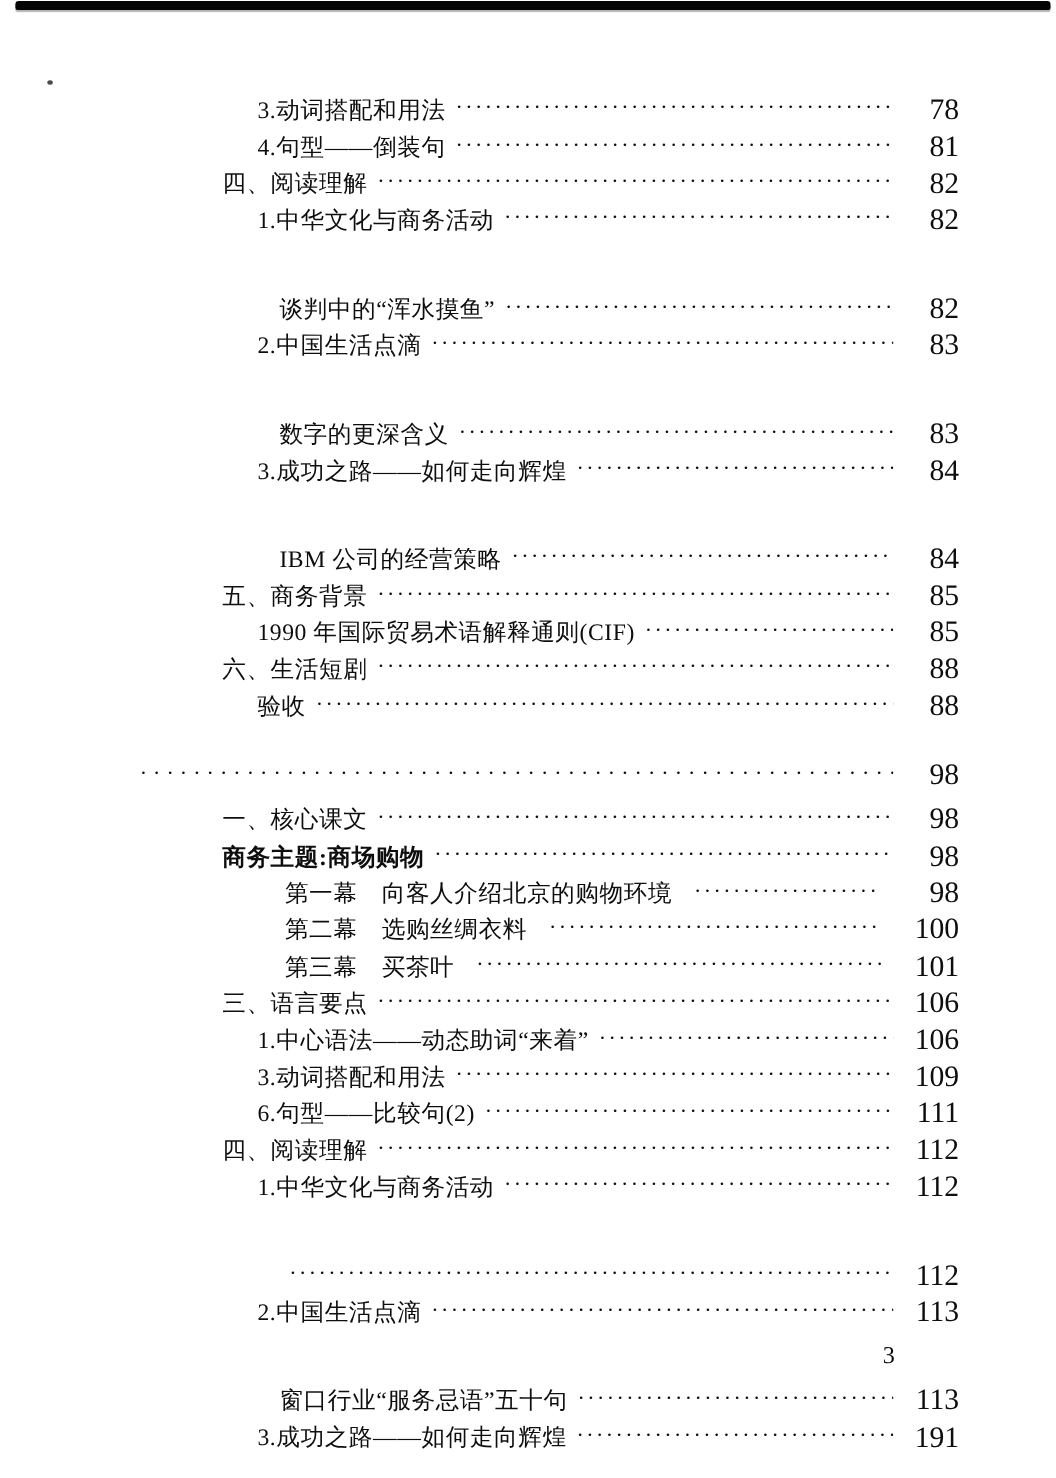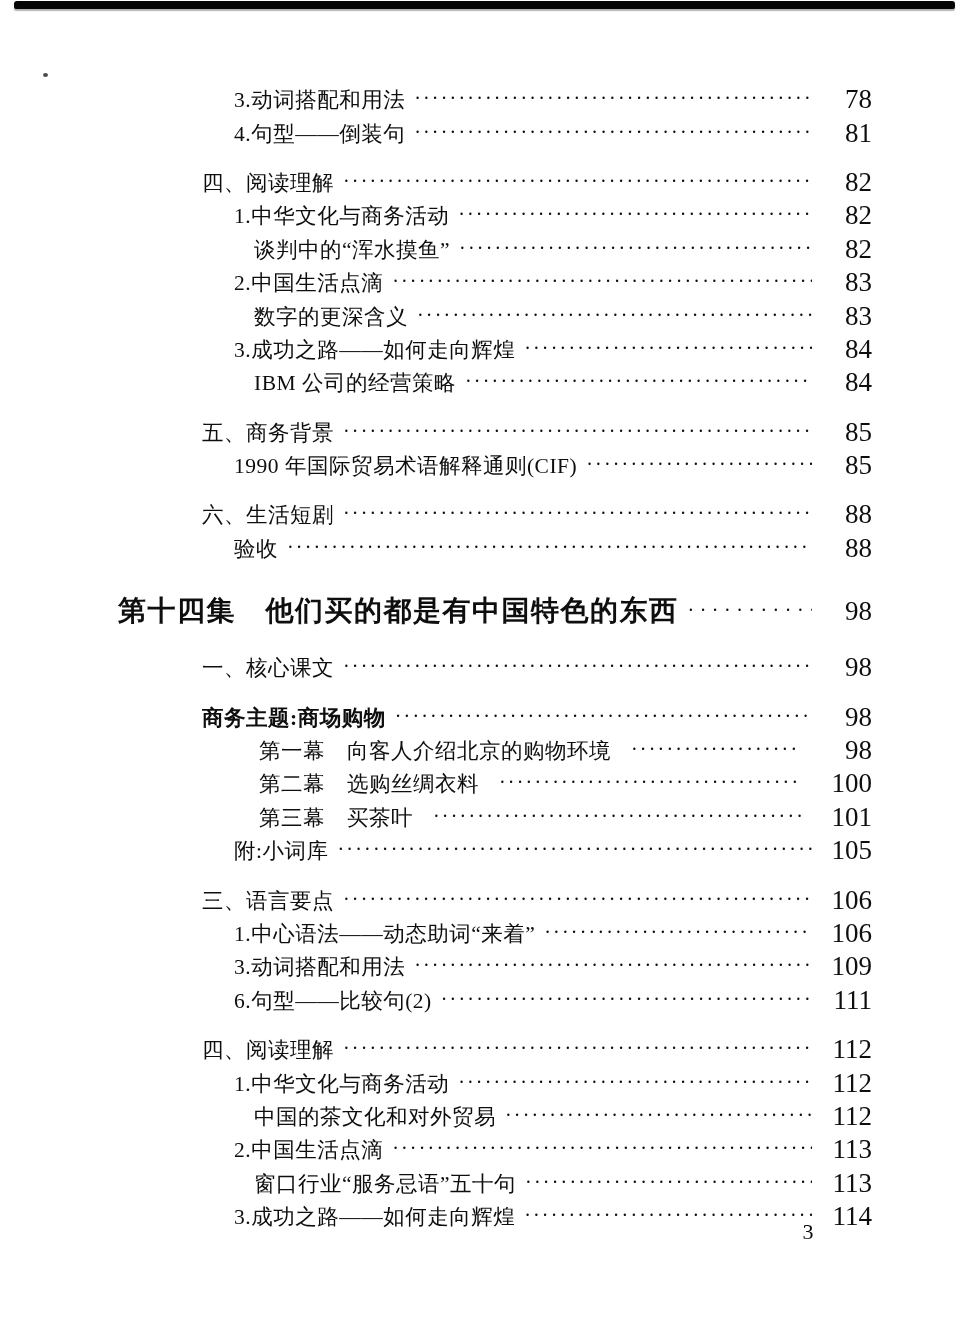--- a/index.html
+++ b/index.html
@@ -24,23 +24,23 @@
     width: 5px; height: 4px; border-radius: 50%;
     background: #4a4a4a;
   }
   .toc { position: absolute; left: 0; top: 83px; width: 960px; }
   .row {
     display: flex; align-items: center;
     height: 33.4px;
     padding-right: 88px; 
   }
   .row .label { white-space: pre; font-size: 21.5px; letter-spacing: .5px; }
-  .l1 { padding-left: 202px; margin-top: 16px; }
+  .l1 { padding-left: 202px; }
   .l2 { padding-left: 234px; }
-  .l3 { padding-left: 254px; }
+  .l3 { padding-left: 254px; margin-top: 47px; }
   .mu { padding-left: 259px; gap: 11px; }
   .chapter { padding-left: 118px; height: 48px; margin-top: 22px; }
   .chapter .label { font-size: 28px; font-weight: bold; letter-spacing: 1.5px; }
   .bold .label { font-weight: bold; }
   .dots {
     flex: 1 1 auto; overflow: hidden; white-space: nowrap;
     font-size: 20px; letter-spacing: 2.2px;
     margin: 0 6px 0 9px;
     transform: translateY(-1px);
     color: #101010;
@@ -121,21 +121,20 @@
     <span class="label">六、生活短剧</span>
     <span class="dots"></span>
     <span class="pg">88</span>
   </div>
       <div class="row l2">
     <span class="label">验收</span>
     <span class="dots"></span>
     <span class="pg">88</span>
   </div>
       <div class="row chapter bold">
-    <span class="label">第十四集　他们买的都是有中国特色的东西</span>
     <span class="dots"></span>
     <span class="pg">98</span>
   </div>
       <div class="row l1">
     <span class="label">一、核心课文</span>
     <span class="dots"></span>
     <span class="pg">98</span>
   </div>
       <div class="row l1 bold">
     <span class="label">商务主题:商场购物</span>
@@ -150,25 +149,20 @@
       <div class="row mu">
     <span class="label">第二幕　选购丝绸衣料</span>
     <span class="dots"></span>
     <span class="pg">100</span>
   </div>
       <div class="row mu">
     <span class="label">第三幕　买茶叶</span>
     <span class="dots"></span>
     <span class="pg">101</span>
   </div>
-      <div class="row l2">
-    <span class="label">附:小词库</span>
-    <span class="dots"></span>
-    <span class="pg">105</span>
-  </div>
       <div class="row l1">
     <span class="label">三、语言要点</span>
     <span class="dots"></span>
     <span class="pg">106</span>
   </div>
       <div class="row l2">
     <span class="label">1.中心语法——动态助词“来着”</span>
     <span class="dots"></span>
     <span class="pg">106</span>
   </div>
@@ -186,34 +180,33 @@
     <span class="label">四、阅读理解</span>
     <span class="dots"></span>
     <span class="pg">112</span>
   </div>
       <div class="row l2">
     <span class="label">1.中华文化与商务活动</span>
     <span class="dots"></span>
     <span class="pg">112</span>
   </div>
       <div class="row l3">
-    <span class="label">中国的茶文化和对外贸易</span>
     <span class="dots"></span>
     <span class="pg">112</span>
   </div>
       <div class="row l2">
     <span class="label">2.中国生活点滴</span>
     <span class="dots"></span>
     <span class="pg">113</span>
   </div>
       <div class="row l3">
     <span class="label">窗口行业“服务忌语”五十句</span>
     <span class="dots"></span>
     <span class="pg">113</span>
   </div>
       <div class="row l2">
     <span class="label">3.成功之路——如何走向辉煌</span>
     <span class="dots"></span>
-    <span class="pg">114</span>
+    <span class="pg">191</span>
   </div>
     </main>
   <div class="folio">3</div>
 </div>
 
 </body></html>

